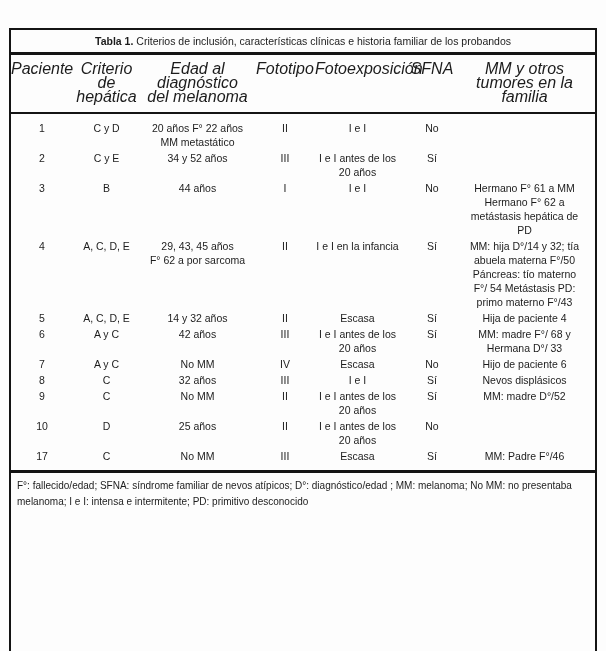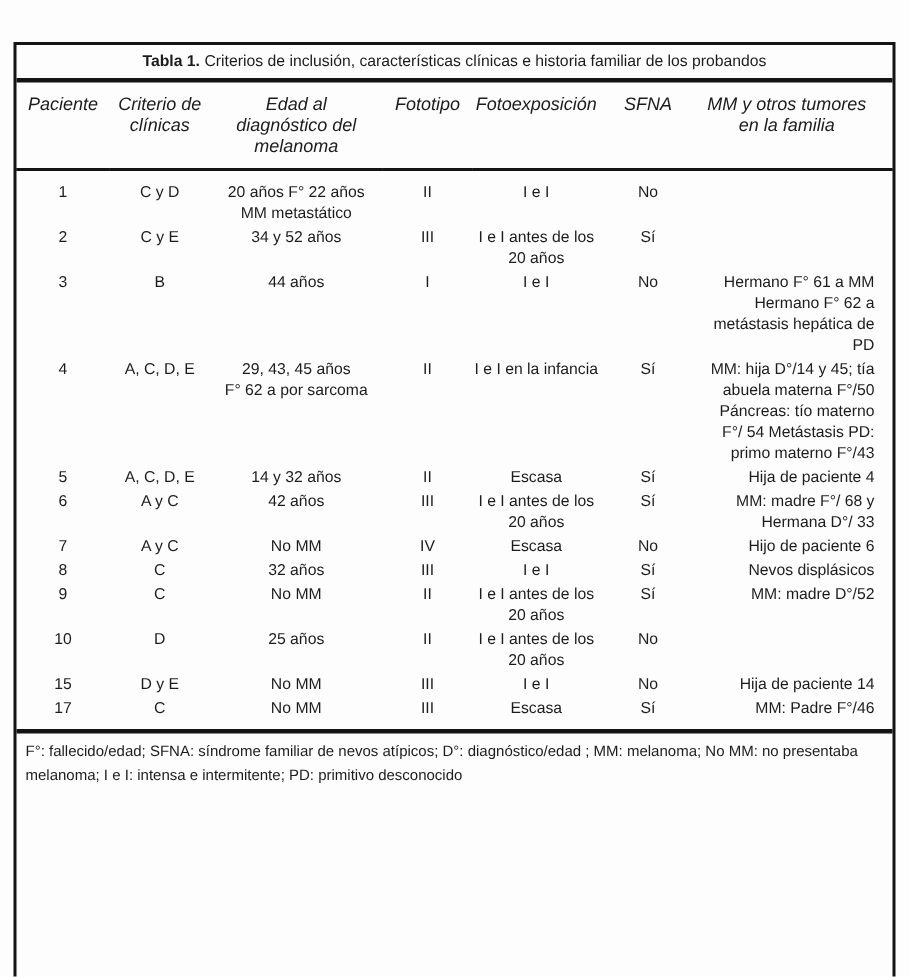--- a/index.html
+++ b/index.html
@@ -22,34 +22,34 @@
     padding:5px 4px 4px;
     border-bottom:3px solid #141414;
   }
   .title-row .ttl-b{font-weight:bold;margin-right:3px;}
   table.tbl{
     border-collapse:collapse;table-layout:fixed;
     width:584px;
   }
   .tbl th{
     font-style:italic;font-weight:normal;
-    font-size:12px;line-height:14px;
+    font-size:16px;line-height:14px;
     text-align:center;vertical-align:top;
     padding:7px 0 8px;
     border-bottom:2px solid #141414;
   }
   .tbl th:nth-child(3){padding-left:7px;padding-right:7px;}
   .tbl th:nth-child(7){padding-left:2px;padding-right:12px;margin-left:40px;}
   .tbl td{
     font-size:10.5px;line-height:14px;
     text-align:center;vertical-align:top;
     padding:1px 0;
     white-space:pre-line;
   }
-  .tbl td:nth-child(7){text-align:right;padding-left:2px;padding-right:12px;}
+  .tbl td:nth-child(7){text-align:center;padding-left:2px;padding-right:12px;}
   .tbl tbody tr:first-child td{padding-top:7px;}
   .tbl tr.gap td{padding-top:14px;}
   .footnote{
     margin-top:6px;
     border-top:3px solid #141414;
     font-size:10px;line-height:15.5px;
     padding:5px 6px 6px 6px;
   }
 </style>
 </head>
@@ -65,21 +65,21 @@
         <col style="width:67px">
         <col style="width:115px">
       <col style="width:60px">
         <col style="width:85px">
         <col style="width:64px">
       <col style="width:131px">
     </colgroup>
     <thead>
       <tr>
         <th>Paciente</th>
-        <th>Criterio de clínicas</th>
+        <th>Criterio de hepática</th>
         <th>Edad al diagnóstico del melanoma</th>
         <th>Fototipo</th>
         <th>Fotoexposición</th>
         <th>SFNA</th>
         <th>MM y otros tumores en la familia</th>
       </tr>
     </thead>
     <tbody>
         <tr>
           <td>1</td>
@@ -110,21 +110,21 @@
           <td>Hermano F° 61 a MM Hermano F° 62 a metástasis hepática de PD</td>
         </tr>
         <tr>
           <td>4</td>
           <td>A, C, D, E</td>
           <td>29, 43, 45 años
 F° 62 a por sarcoma</td>
           <td>II</td>
           <td>I e I en la infancia</td>
           <td>Sí</td>
-          <td>MM: hija D°/14 y 45; tía abuela materna F°/50 Páncreas: tío materno F°/ 54 Metástasis PD: primo materno F°/43</td>
+          <td>MM: hija D°/14 y 32; tía abuela materna F°/50 Páncreas: tío materno F°/ 54 Metástasis PD: primo materno F°/43</td>
         </tr>
         <tr>
           <td>5</td>
           <td>A, C, D, E</td>
           <td>14 y 32 años</td>
           <td>II</td>
           <td>Escasa</td>
           <td>Sí</td>
           <td>Hija de paciente 4</td>
         </tr>
@@ -167,29 +167,20 @@
         <tr>
           <td>10</td>
           <td>D</td>
           <td>25 años</td>
           <td>II</td>
           <td>I e I antes de los 20 años</td>
           <td>No</td>
           <td></td>
         </tr>
         <tr>
-          <td>15</td>
-          <td>D y E</td>
-          <td>No MM</td>
-          <td>III</td>
-          <td>I e I</td>
-          <td>No</td>
-          <td>Hija de paciente 14</td>
-        </tr>
-        <tr>
           <td>17</td>
           <td>C</td>
           <td>No MM</td>
           <td>III</td>
           <td>Escasa</td>
           <td>Sí</td>
           <td>MM: Padre F°/46</td>
         </tr>
       </tbody>
   </table>

